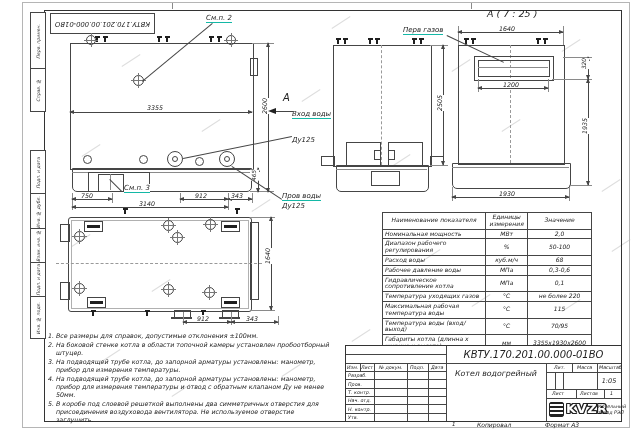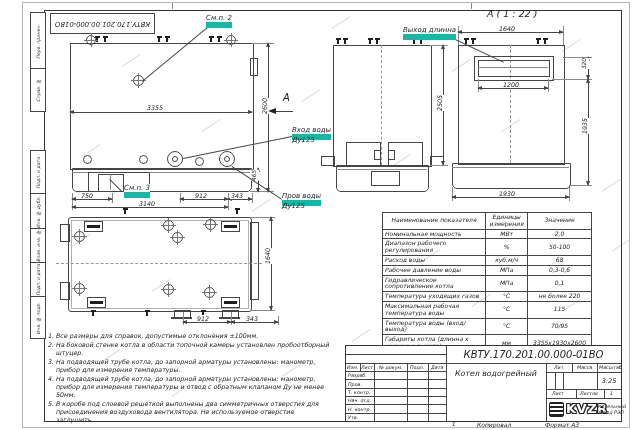--- a/index.html
+++ b/index.html
@@ -24,21 +24,21 @@
   .circ{position:absolute;border:1px solid #454545;border-radius:50%;}
   .cross::before{content:"";position:absolute;left:-3px;right:-3px;top:50%;height:1px;margin-top:-0.5px;background:#777;}
   .cross::after{content:"";position:absolute;top:-3px;bottom:-3px;left:50%;width:1px;margin-left:-0.5px;background:#777;}
   .dot{position:absolute;border:1px solid #454545;border-radius:50%;background:#fff;}
   .bolt{position:absolute;width:2px;height:5px;background:#1e1e1e;}
   .bolt::before{content:"";position:absolute;left:-1.5px;top:-1px;width:5px;height:1.5px;background:#1e1e1e;}
   .hbar{position:absolute;border:1px solid #454545;background:#fff;}
   .hbar::before{content:"";position:absolute;left:2px;right:2px;top:50%;margin-top:-1.5px;height:3px;background:#1e1e1e;}
   .lead{position:absolute;height:1px;background:#454545;transform-origin:0 0;}
   .callout{position:absolute;font-size:7px;line-height:8px;white-space:nowrap;background:transparent;}
-  .shelf{border-bottom:6px solid #14b8a6;}
+  .shelf{border-bottom:1px solid #14b8a6;}
   .sb{position:absolute;left:30px;width:14px;border:1px solid #454545;display:flex;align-items:center;justify-content:center;background:#fff;}
   .sb .vtext{font-size:4.6px;color:#333;}
   .wm{position:absolute;width:22px;height:1px;background:#dedede;transform:rotate(-33deg);}
   
   #spec{position:absolute;left:382px;top:212px;width:210px;height:125px;border-collapse:collapse;font-style:italic;}
   #spec td,#spec th{border:1px solid #454545;font-size:6px;line-height:6.8px;padding:1px 2px;font-weight:normal;color:#222;}
   #spec th{text-align:center;}
   #spec td.l{text-align:left;}
   #spec td.c{text-align:center;}
   
@@ -170,21 +170,21 @@
   <span class="dim" style="left:194px;top:192px;">912</span>
   <div class="dh" style="left:228px;top:199px;width:24px;"></div>
   <span class="dim" style="left:230px;top:192px;">343</span>
 
   <div class="dh" style="left:72px;top:207px;width:156px;"></div>
   <span class="dim" style="left:138px;top:200px;">3140</span>
 
   <div class="lead" style="left:142px;top:81px;width:91px;transform:rotate(-39.6deg);"></div>
   <span class="callout shelf" style="left:206px;top:14px;">См.п. 2</span>
   <div class="lead" style="left:183px;top:158px;width:111px;transform:rotate(-11.4deg);"></div>
-  <span class="callout shelf" style="left:292px;top:126px;">Вход воды</span>
+  <span class="callout shelf" style="left:292px;top:110px;">Вход воды</span>
   <span class="callout" style="left:292px;top:136px;">Ду125</span>
   <div class="lead" style="left:232px;top:166px;width:60px;transform:rotate(33.4deg);"></div>
   <span class="callout shelf" style="left:282px;top:192px;">Пров воды</span>
   <span class="callout" style="left:282px;top:202px;">Ду125</span>
   <div class="lead" style="left:110px;top:179px;width:17px;transform:rotate(45deg);"></div>
   <span class="callout shelf" style="left:124px;top:184px;background:#fff;">См.п. 3</span>
 
   <div>
     <div class="bolt" style="left:124px;top:209px;"></div>
       <div class="bolt" style="left:236px;top:209px;"></div>
@@ -243,41 +243,41 @@
     <div class="box" style="left:430px;top:156px;width:12px;height:8px;"></div>
     <div class="box" style="left:336px;top:165px;width:91px;height:25px;border-radius:0 0 5px 5px;"></div>
     <div class="hl thin" style="left:336px;top:169px;width:91px;"></div>
     <div class="box" style="left:371px;top:171px;width:27px;height:13px;"></div>
   </div>
   <div class="hl thin" style="left:430px;top:45px;width:18px;"></div>
   <div class="hl thin" style="left:430px;top:165px;width:18px;"></div>
   <div class="dv" style="left:443px;top:45px;height:120px;"></div>
   <span class="dim vtext" style="left:435px;top:95px;">2505</span>
 
-  <span class="callout" style="left:487px;top:10px;font-size:9.5px;">А ( 1 : 22 )</span>
+  <span class="callout" style="left:487px;top:10px;font-size:9.5px;">А ( 7 : 25 )</span>
   <div>
     <div class="box" style="left:458px;top:45px;width:105px;height:118px;"></div>
     <div class="bolt" style="left:465px;top:39px;"></div>
       <div class="bolt" style="left:472px;top:39px;"></div>
     <div class="bolt" style="left:537px;top:39px;"></div>
       <div class="bolt" style="left:544px;top:39px;"></div>
     <div class="dashv" style="left:510px;top:45px;height:118px;"></div>
     <div class="box" style="left:474px;top:56px;width:78px;height:23px;"></div>
     <div class="box" style="left:478px;top:60px;width:70px;height:15px;"></div>
     <div class="hl thin" style="left:478px;top:67px;width:70px;"></div>
     <div class="box" style="left:452px;top:163px;width:117px;height:24px;border-radius:0 0 5px 5px;"></div>
     <div class="hl thin" style="left:452px;top:167px;width:117px;"></div>
   </div>
 
   <div class="vl thin" style="left:458px;top:26px;height:19px;"></div>
   <div class="vl thin" style="left:563px;top:26px;height:19px;"></div>
   <div class="dh" style="left:458px;top:32px;width:105px;"></div>
   <span class="dim" style="left:498px;top:25px;">1640</span>
   <div class="lead" style="left:447px;top:35px;width:63px;transform:rotate(25.3deg);"></div>
-  <span class="callout shelf" style="left:403px;top:26px;">Выход длинна</span>
+  <span class="callout shelf" style="left:403px;top:26px;">Перв газов</span>
   <div class="vl thin" style="left:478px;top:79px;height:13px;"></div>
   <div class="vl thin" style="left:548px;top:79px;height:13px;"></div>
   <div class="dh" style="left:478px;top:88px;width:70px;"></div>
   <span class="dim" style="left:502px;top:81px;">1200</span>
   <div class="hl thin" style="left:563px;top:57px;width:29px;"></div>
   <div class="hl thin" style="left:552px;top:79px;width:40px;"></div>
   <div class="hl thin" style="left:569px;top:185px;width:23px;"></div>
   <div class="dv" style="left:588px;top:57px;height:22px;"></div>
   <span class="dim vtext" style="left:580px;top:58px;font-size:5.8px;">320</span>
   <div class="dv" style="left:588px;top:79px;height:106px;"></div>
@@ -401,21 +401,21 @@
     </div>
 
     <div class="abs" style="left:100px;top:17px;width:100px;height:50px;display:flex;flex-direction:column;align-items:center;justify-content:flex-start;padding-top:4px;">
       <span style="font-size:7.8px;line-height:13px;white-space:nowrap;">Котел водогрейный</span>
     </div>
 
     <span class="lbl" style="left:208px;top:19px;">Лит.</span>
     <span class="lbl" style="left:231px;top:19px;">Масса</span>
     <span class="lbl" style="left:253px;top:19px;">Масштаб</span>
     <div class="abs" style="left:251px;top:26px;width:24px;height:17px;display:flex;align-items:center;justify-content:center;">
-      <span style="font-size:6.5px;">3:25</span>
+      <span style="font-size:6.5px;">1:05</span>
     </div>
 
     <span class="lbl" style="left:206px;top:45px;">Лист</span>
     <span class="lbl" style="left:234px;top:45px;">Листов</span>
     <span class="lbl" style="left:264px;top:45px;">1</span>
 
     <div>
       <div class="stripebox" style="left:203px;top:56px;"></div>
       <span class="logotext" style="left:220px;top:55px;">KVZR</span>
       <span class="lbl tiny" style="left:252px;top:58px;">Котельный</span>

